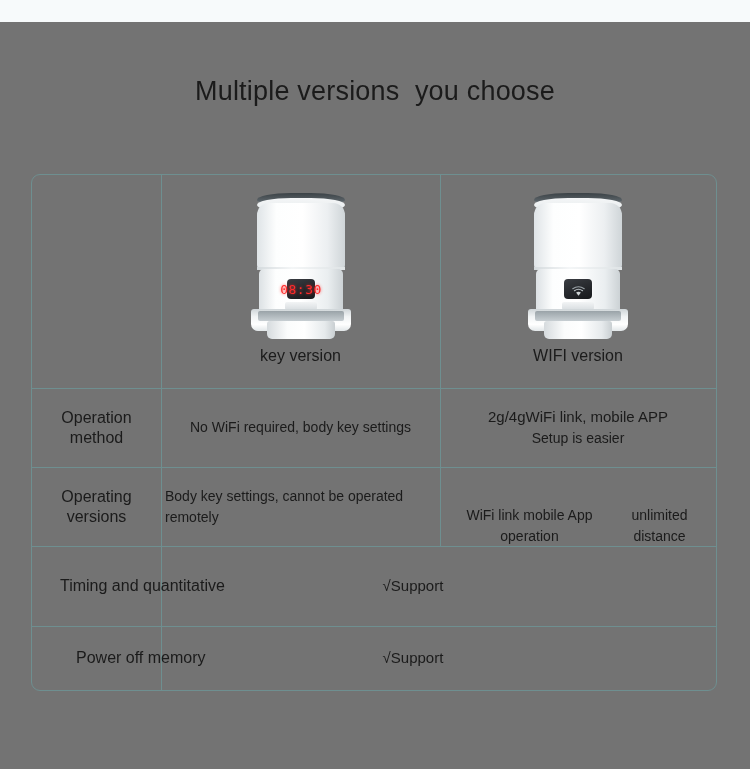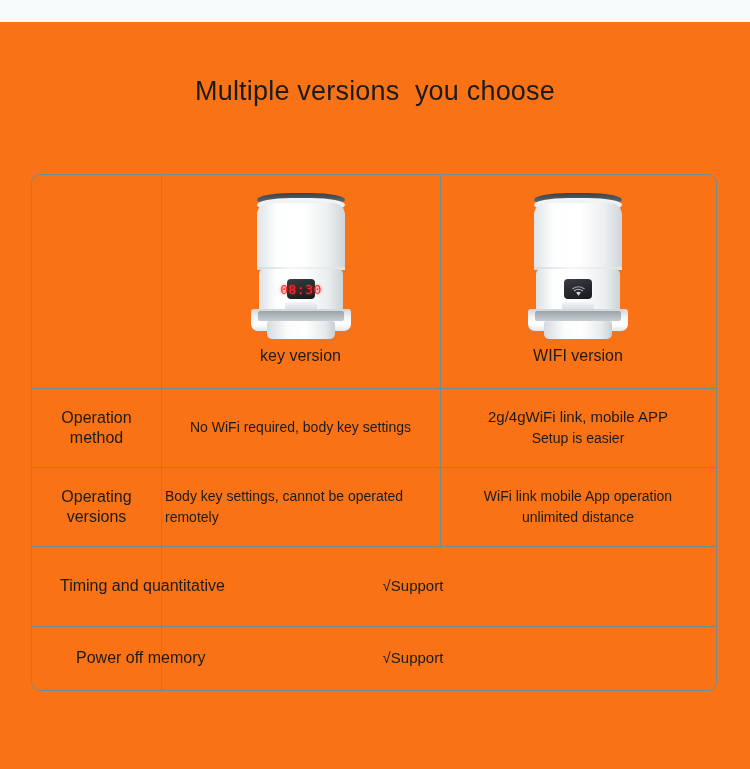--- a/index.html
+++ b/index.html
@@ -10,21 +10,21 @@
     width: 750px;
     height: 769px;
     background: #ffffff;
     font-family: "Liberation Sans", sans-serif;
     overflow: hidden;
   }
   #page {
     position: relative;
     width: 750px;
     height: 769px;
-    background: #f97316;
+    background: #737373;
     overflow: hidden;
   }
   .top-strip {
     position: absolute;
     left: 0; top: 0;
     width: 750px; height: 22px;
     background: #f7fafb;
   }
   .page-title {
     position: absolute;
@@ -251,21 +251,21 @@
     <div class="cell cell-body two-line" style="left:408px; top:213px; width:276px; height:79px; flex-direction:column; padding:0 8px;">
       <span style="font-size:15px;">2g/4gWiFi link, mobile APP</span>
       <span style="font-size:14px;">Setup is easier</span>
     </div>
 
     <div class="cell cell-label two-line" style="left:0; top:292px; width:129px; height:79px; flex-direction:column;">
       <span>Operating</span>
       <span>versions</span>
     </div>
     <div class="cell cell-body left" style="left:129px; top:292px; width:279px; height:79px; padding:0 4px;">Body key settings, cannot be operated remotely</div>
-    <div class="cell cell-body two-line" style="left:408px; top:292px; width:276px; height:79px; flex-direction:column; padding:0 8px;">
+    <div class="cell cell-body two-line" style="left:408px; top:292px; width:276px; height:79px; flex-direction:row; padding:0 8px;align-items:flex-end;">
       <span>WiFi link mobile App operation</span>
       <span>unlimited distance</span>
     </div>
 
     <div class="cell cell-label" style="left:0; top:371px; width:238px; height:80px; justify-content:flex-start; padding-left:28px; white-space:nowrap;">Timing and quantitative</div>
     <div class="cell cell-body" style="left:316px; top:371px; width:130px; height:80px; font-size:15px;">√Support</div>
 
     <div class="cell cell-label" style="left:16px; top:451px; width:238px; height:64px; justify-content:flex-start; padding-left:28px; white-space:nowrap;">Power off memory</div>
     <div class="cell cell-body" style="left:316px; top:451px; width:130px; height:64px; font-size:15px;">√Support</div>
 

